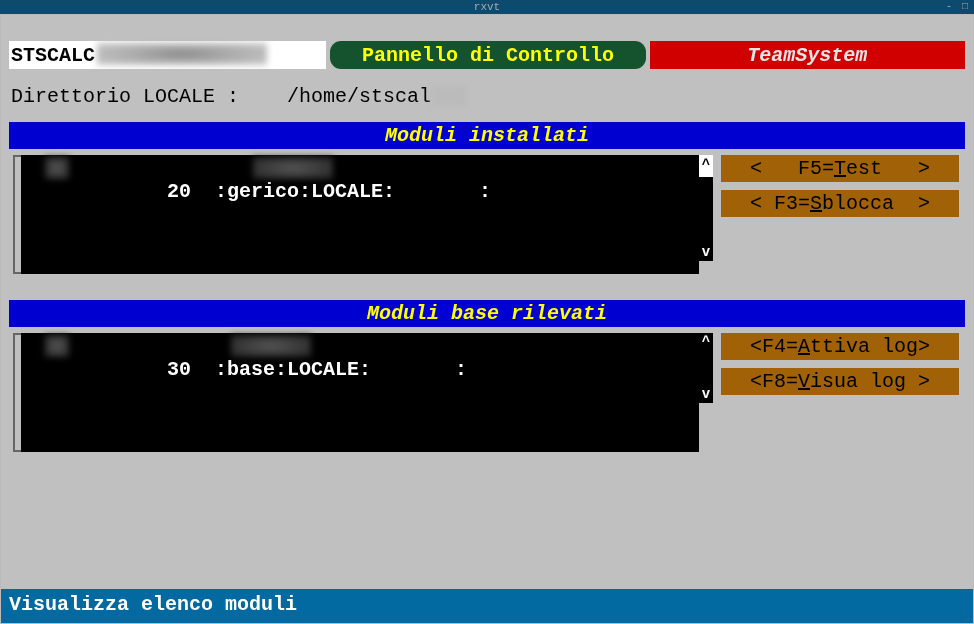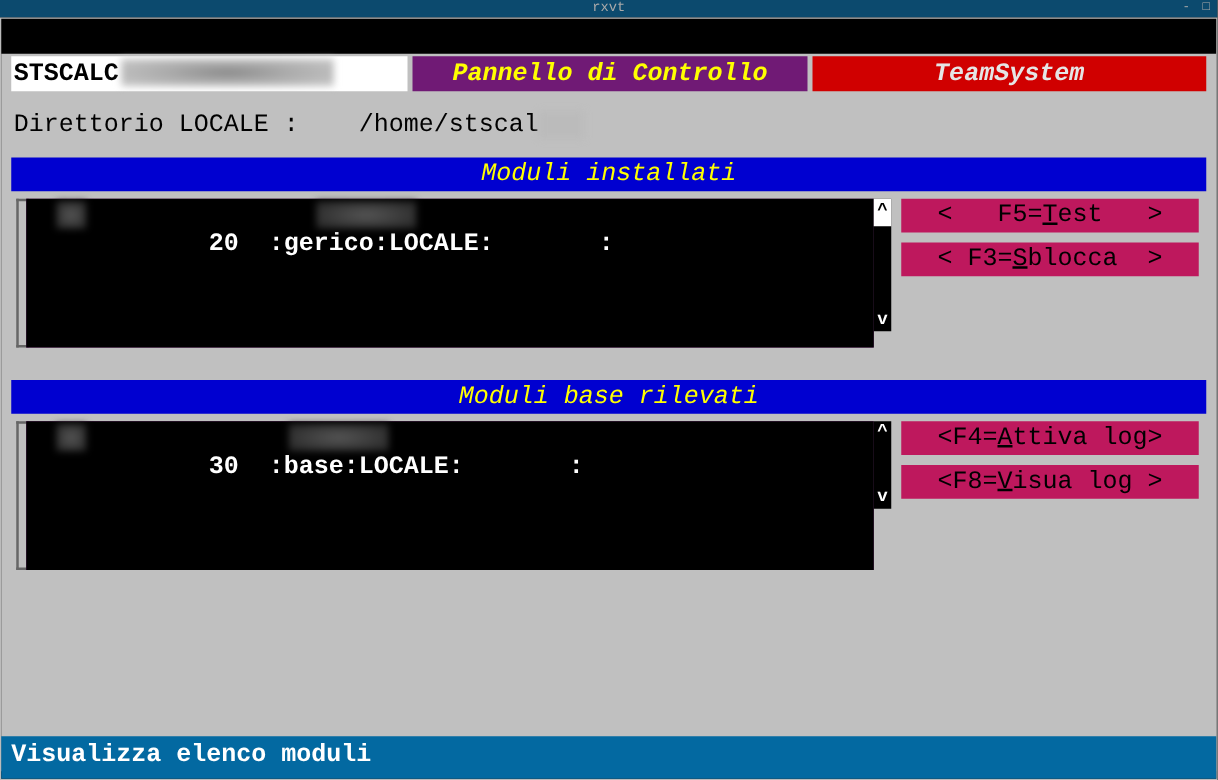--- a/index.html
+++ b/index.html
@@ -28,24 +28,23 @@
     letter-spacing: 2px;
   }
   .outer {
     border: 1px solid #bbb;
     margin: 0;
     height: calc(624px - 14px);
     position: relative;
   }
   .main {
     background: #c0c0c0;
-    padding: 2px 8px 0 8px;
+    padding: 26px 8px 0 8px;
     height: calc(100% - 34px);
     color: #000;
-    margin-top: 28px;
   }
   .header-row {
     display: flex;
     gap: 4px;
     margin-bottom: 12px;
     height: 28px;
   }
   .header-cell {
     flex: 1;
     display: flex;
@@ -63,23 +62,23 @@
   .header-left .blur {
     position: absolute;
     left: 88px;
     top: 2px;
     width: 170px;
     height: 22px;
     background: radial-gradient(#888,#aaa 40%,#ccc);
     filter: blur(3px);
   }
   .header-mid {
-    background: #701a75;
+    background: #14532d;
     color: #ffff00;
-    font-style: italic;
+    border-radius: 11px;
   }
   .header-right {
     background: #d00000;
     color: #e5e5e5;
     font-style: italic;
   }
   .dir-row {
     padding: 4px 2px 14px 2px;
     color: #000;
     position: relative;
@@ -92,21 +91,21 @@
     height: 22px;
     background: #bbb;
     filter: blur(3px);
   }
   .section-head {
     background: #0000d0;
     color: #ffff00;
     font-style: italic;
     text-align: center;
     padding: 2px 0;
-    font-weight: normal;
+    font-weight: bold;
   }
   .section-body {
     display: flex;
     padding: 6px 4px 2px 4px;
     gap: 8px;
   }
   .listbox-wrap {
     display: flex;
     width: 700px;
   }
@@ -165,21 +164,21 @@
   }
   .side-buttons {
     flex: 1;
     display: flex;
     flex-direction: column;
     gap: 8px;
     align-items: stretch;
     padding-right: 2px;
   }
   .btn {
-    background: #be185d;
+    background: #a16207;
     color: #000;
     text-align: center;
     padding: 2px 4px;
     white-space: pre;
     font-weight: normal;
   }
   .btn .ul { text-decoration: underline; }
   .bottom-bar {
     border-top: 1px solid #888;
     border-left: 1px solid #888;

